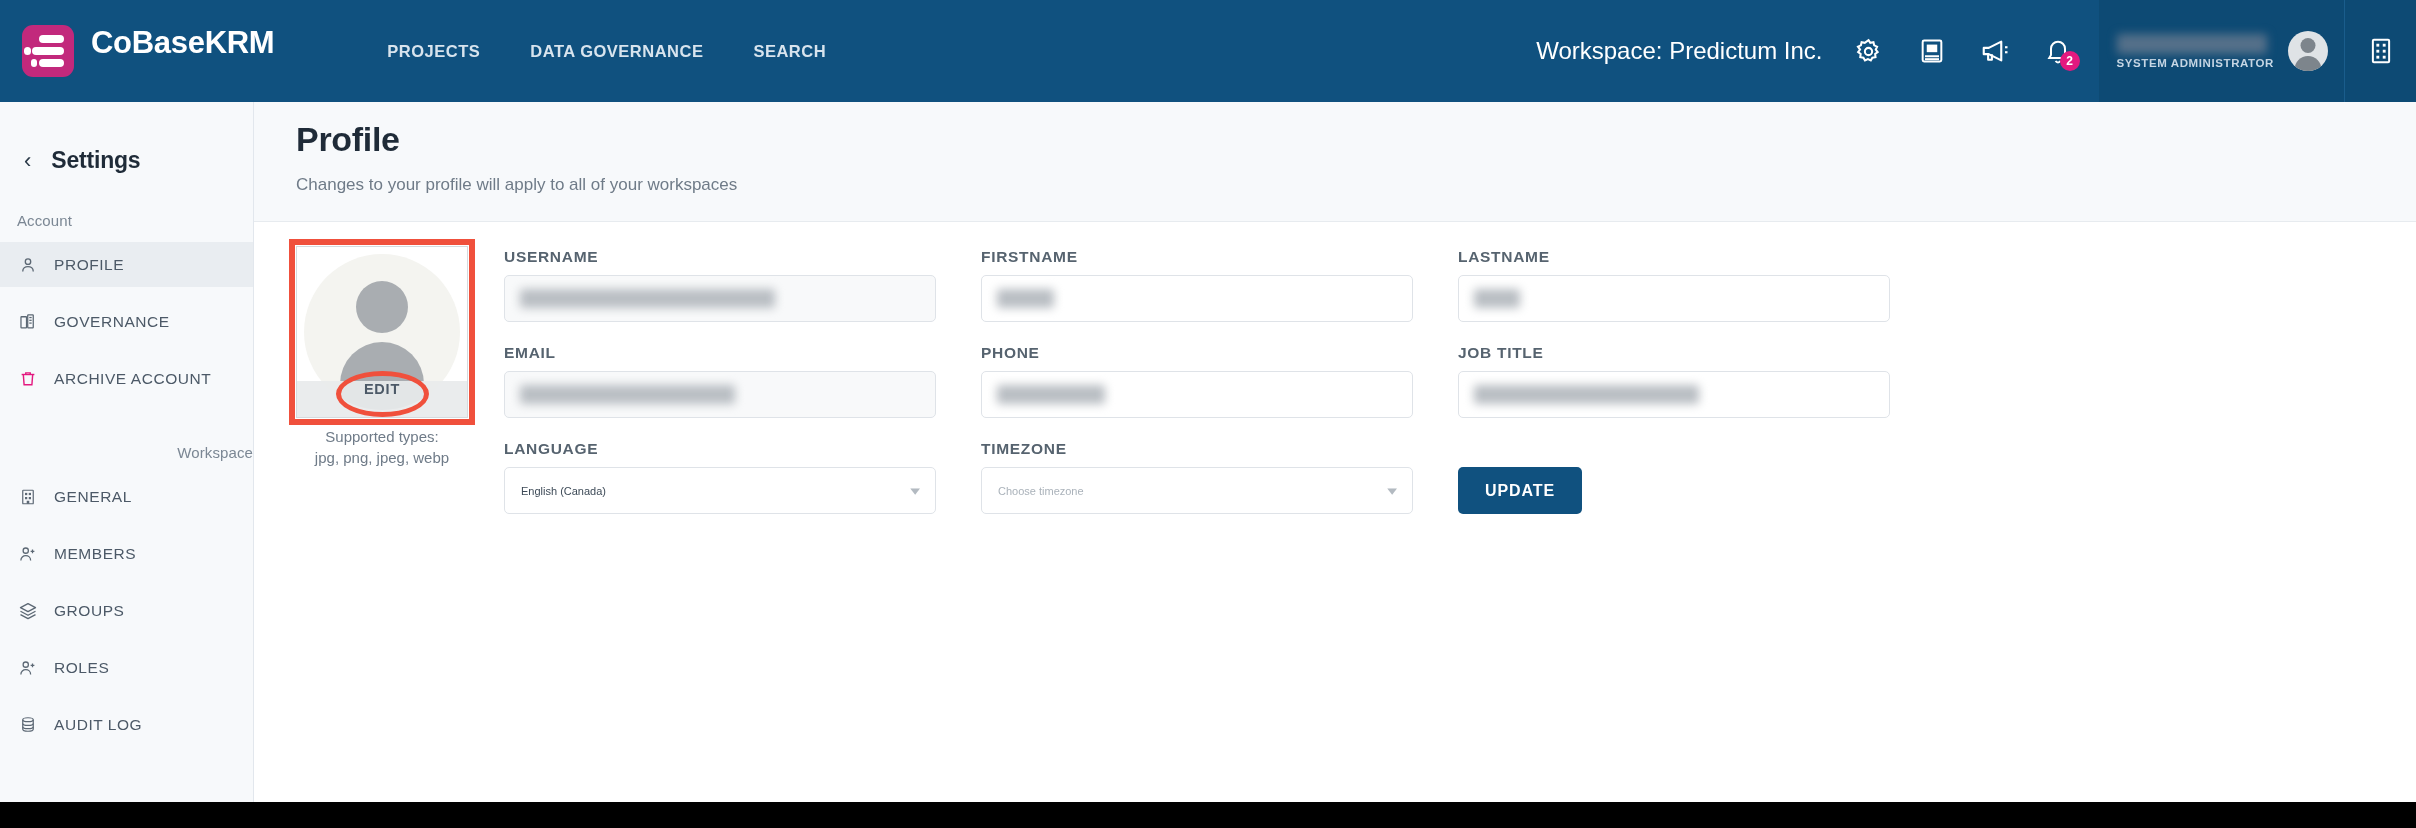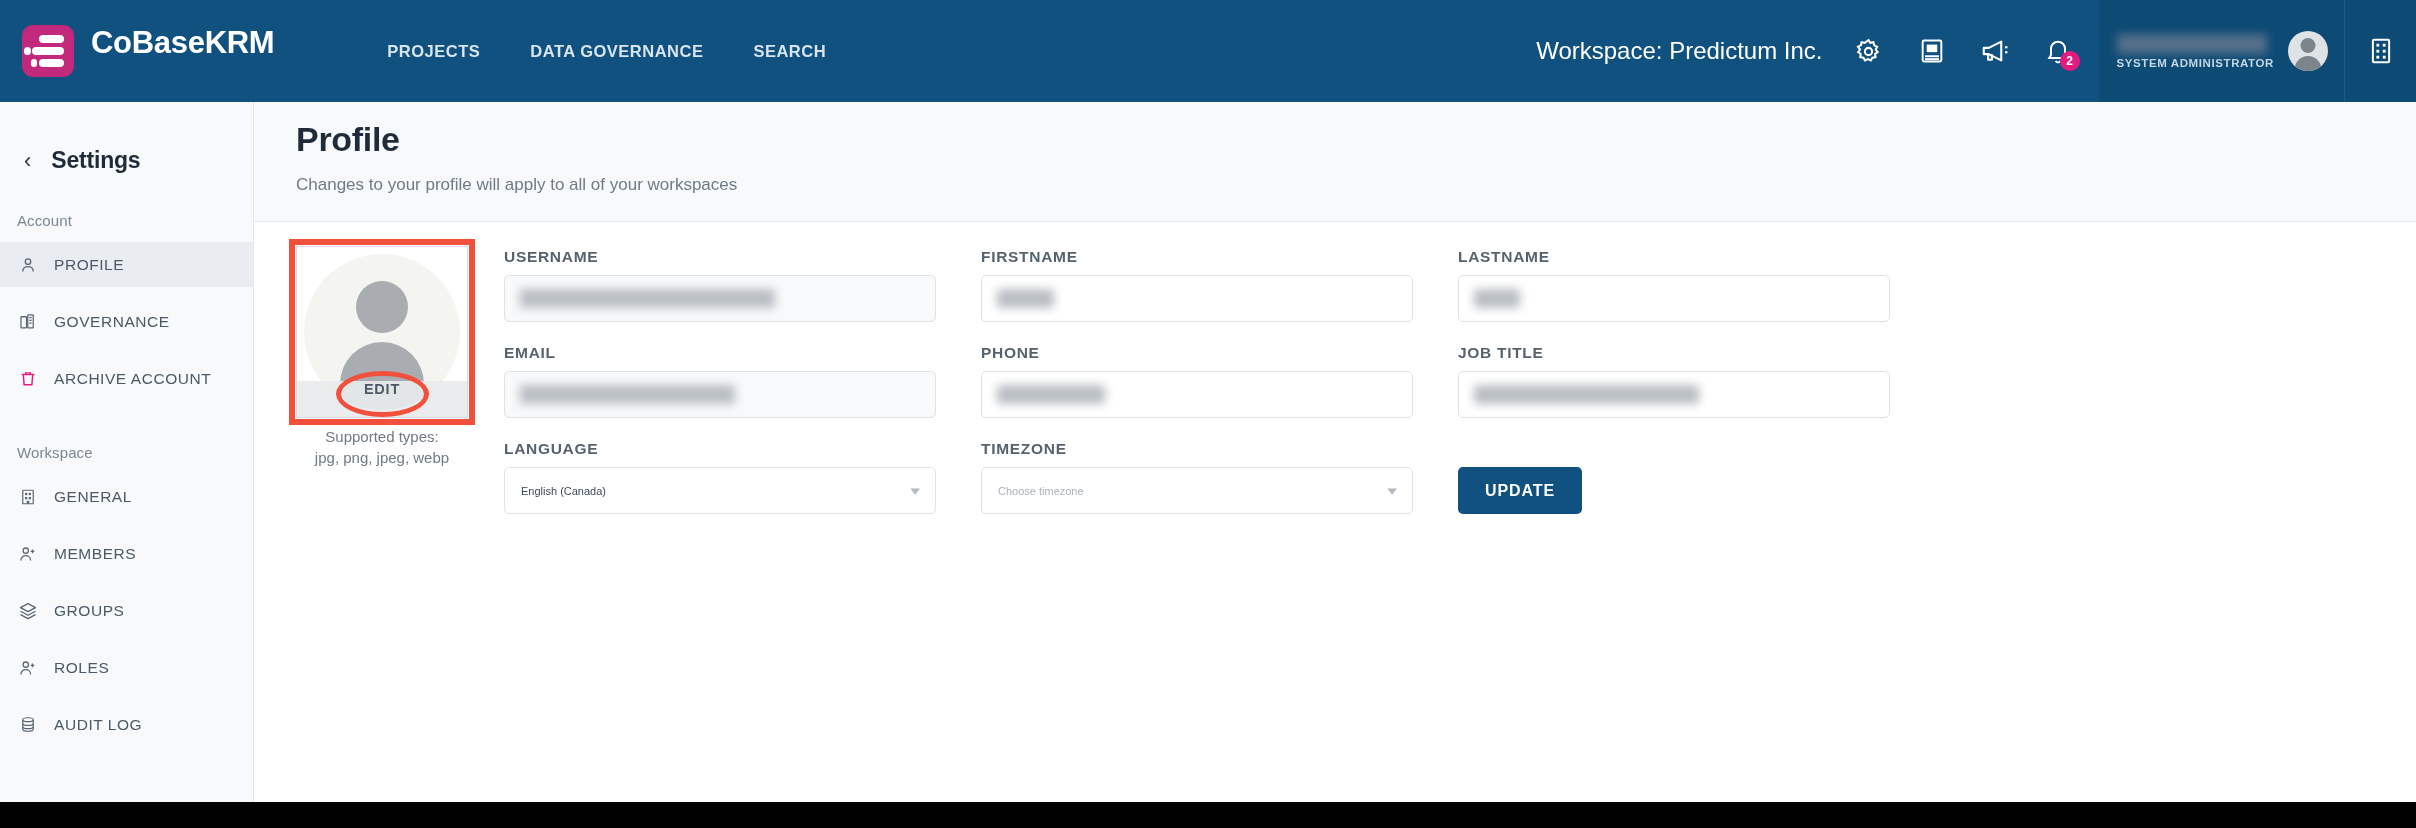--- a/index.html
+++ b/index.html
@@ -215,21 +215,21 @@
     font-weight: bold;
     letter-spacing: -0.2px;
   }
 
   .sb-group-label {
     color: #7b8794;
     font-size: 15px;
     padding: 38px 0 0 17px;
     letter-spacing: 0.1px;
   }
-  .sb-group-label.second { padding-top: 43px; }
+  .sb-group-label.second { padding-top: 43px; text-align: right; }
 
   .sb-item {
     display: flex;
     align-items: center;
     gap: 15px;
     height: 45px;
     padding-left: 17px;
     cursor: pointer;
     margin-top: 12px;
   }

